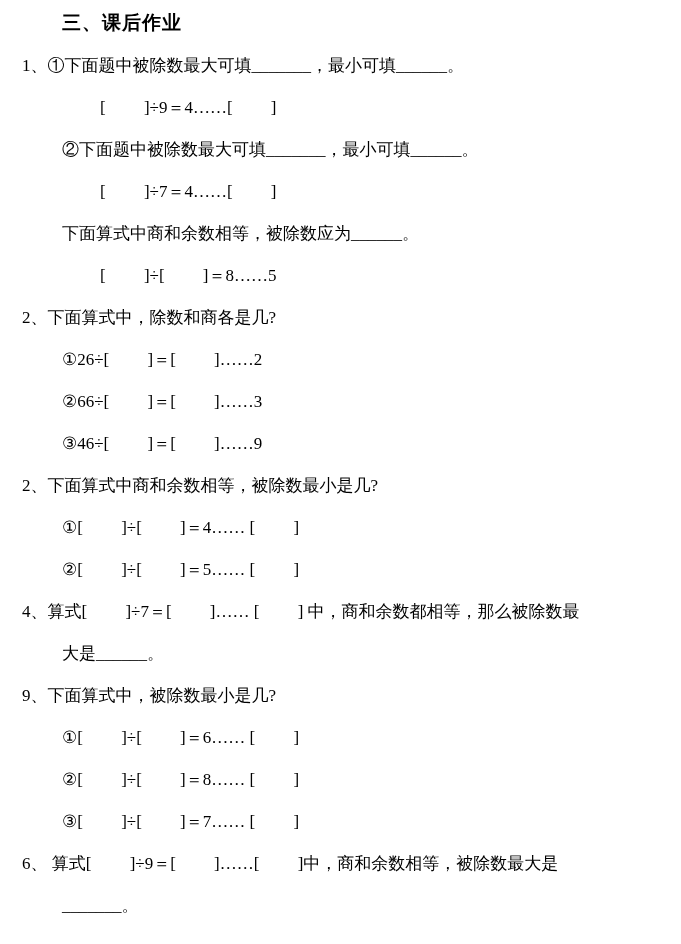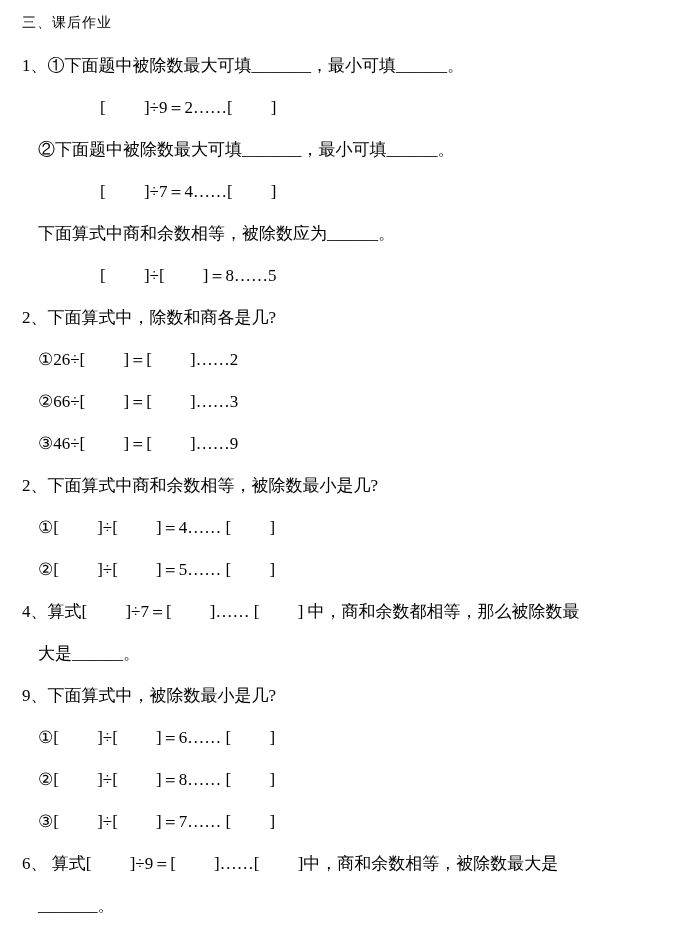--- a/index.html
+++ b/index.html
@@ -18,36 +18,37 @@
     color: #000000;
     padding-top: 2px;
   }
   .line {
     height: 42px;
     display: flex;
     align-items: center;
     white-space: pre;
   }
   .title-line {
-    font-weight: normal;
-    font-size: 14px;
+    font-weight: bold;
+    font-size: 19px;
     letter-spacing: 1px;
+    margin-left: 40px;
   }
   .ind0 { padding-left: 22px; }
-  .ind1 { padding-left: 38px; text-align: center; }
+  .ind1 { padding-left: 62px; text-align: center; }
   .ind2 { padding-left: 100px; }
 </style>
 </head>
 <body>
 
 <div class="doc">
   <div class="line title-line ind0">三、课后作业</div>
 
   <div class="line ind0">1、①下面题中被除数最大可填_______，最小可填______。</div>
-  <div class="line ind2">[　　 ]÷9＝2……[　　 ]</div>
+  <div class="line ind2">[　　 ]÷9＝4……[　　 ]</div>
   <div class="line ind1">②下面题中被除数最大可填_______，最小可填______。</div>
   <div class="line ind2">[　　 ]÷7＝4……[　　 ]</div>
   <div class="line ind1">下面算式中商和余数相等，被除数应为______。</div>
   <div class="line ind2">[　　 ]÷[　　 ]＝8……5</div>
 
   <div class="line ind0">2、下面算式中，除数和商各是几?</div>
   <div class="line ind1">①26÷[　　 ]＝[　　 ]……2</div>
   <div class="line ind1">②66÷[　　 ]＝[　　 ]……3</div>
   <div class="line ind1">③46÷[　　 ]＝[　　 ]……9</div>
 

